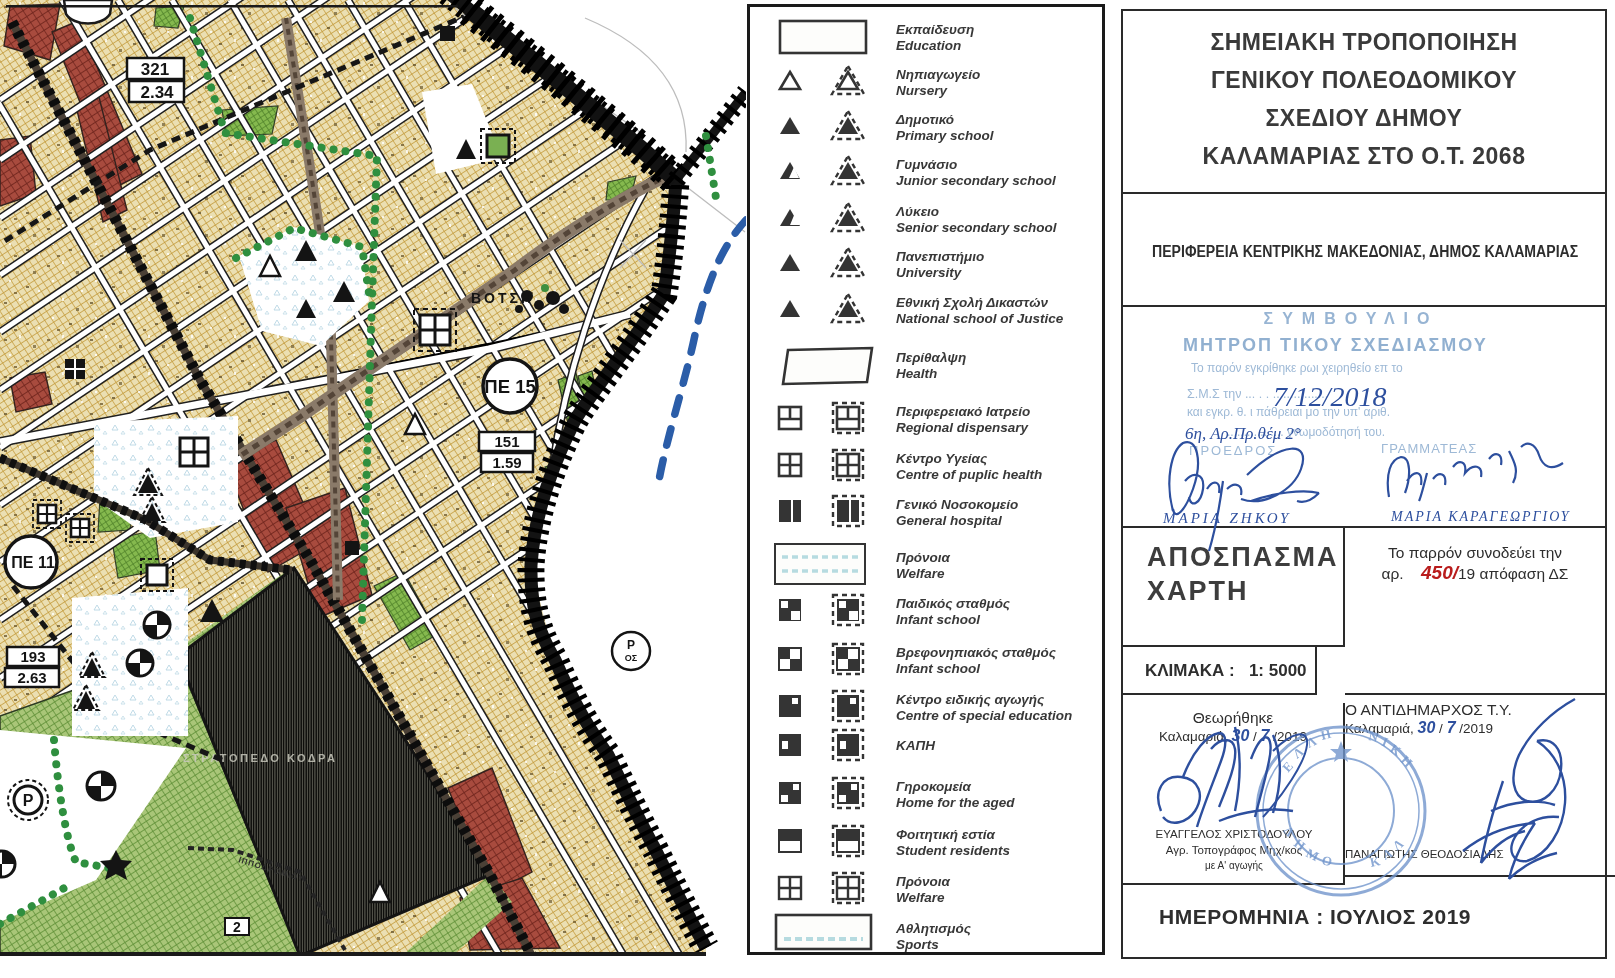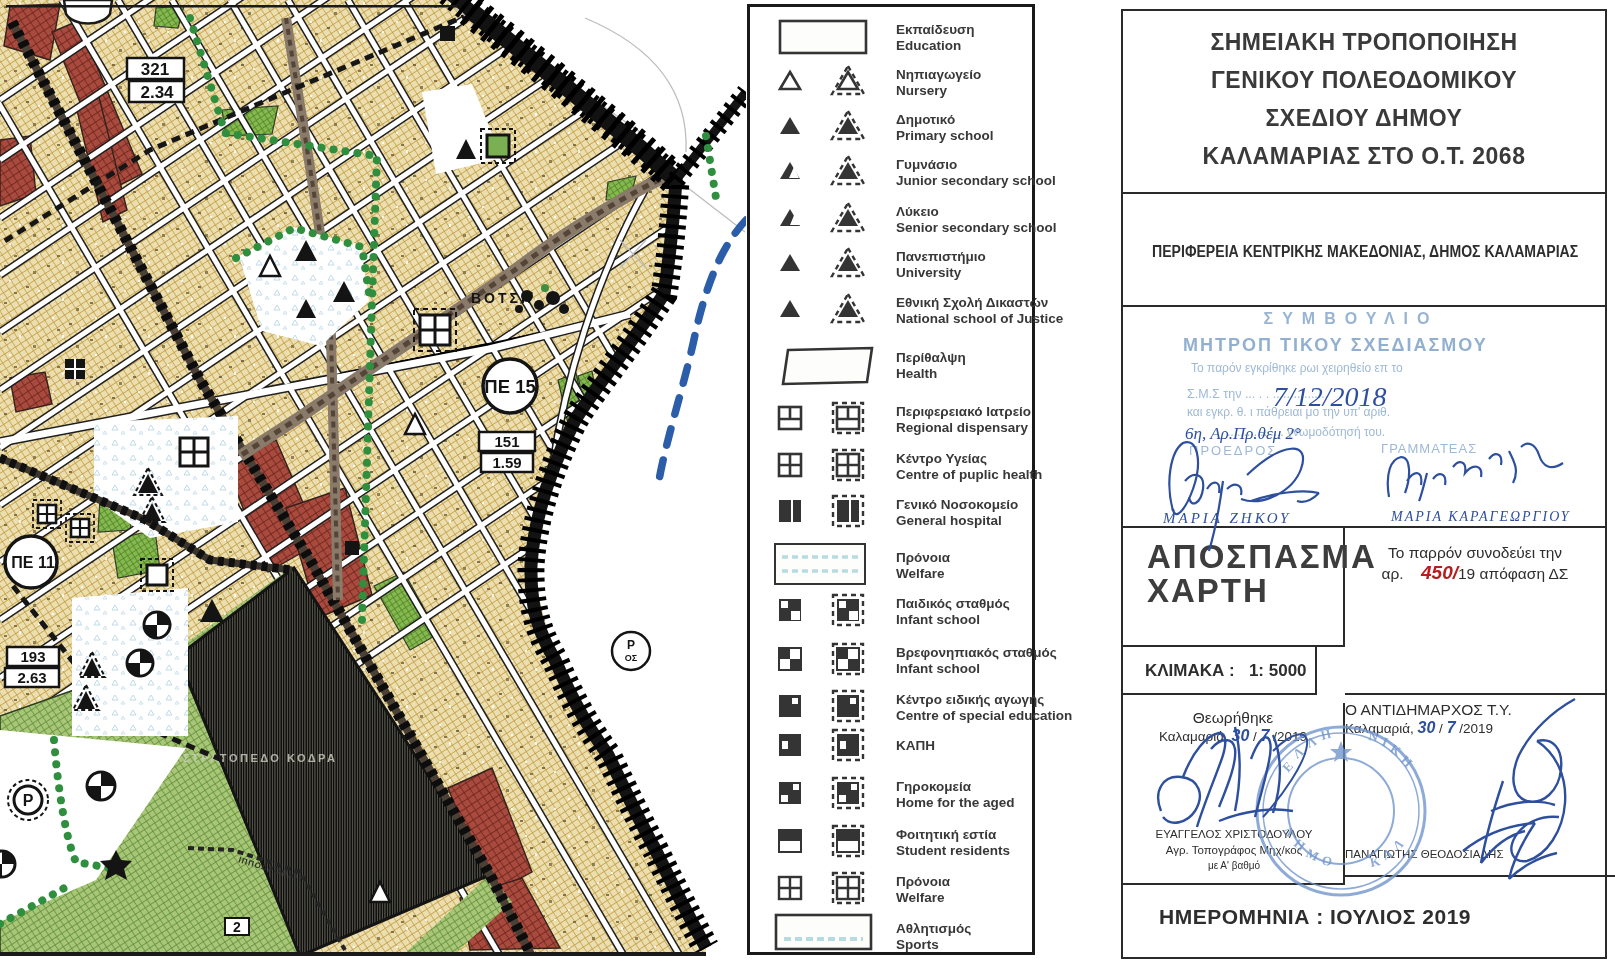--- a/index.html
+++ b/index.html
@@ -367,21 +367,21 @@
 
     <text x="471" y="303" font-family="Liberation Sans,sans-serif" font-size="14" font-weight="bold" letter-spacing="3" fill="#141414">ΒΟΤΣΗ</text>
 
     <rect x="6" y="5" width="452" height="2.5" fill="#1a1a1a"></rect>
 
     <rect x="0" y="952" width="706" height="4" fill="#1a1a1a"></rect>
   </g>
   </svg>
   </div>
 
-  <div class="abs" id="legend" style="left:747px;top:4px;width:288px;height:951px;border:3px solid #1a1a1a;box-sizing:border-box;background:#fff;">
+  <div class="abs" id="legend" style="left:747px;top:4px;width:358px;height:951px;border:3px solid #1a1a1a;box-sizing:border-box;background:#fff;font-style:italic;">
   <svg width="339" height="945" viewBox="0 0 339 945" font-family="Liberation Sans,sans-serif">
     <defs>
       <g id="trio">
             <path d="M0,-9 L10,8 H-10 Z" fill="#fff" stroke="#343434" stroke-width="2.6"></path>
           </g>
       <g id="trif">
             <path d="M0,-9 L10,8 H-10 Z" fill="#343434"></path>
           </g>
       <g id="trifr">
             <path d="M0,-15 L16,13 H-16 Z" fill="none" stroke="#343434" stroke-width="2.4" stroke-dasharray="5 4"></path>
@@ -584,39 +584,39 @@
     <div class="abs" style="left:0;top:0;width:482px;height:183px;border-bottom:2px solid #2a2a2a;text-align:center;font-weight:bold;font-size:23px;line-height:38px;color:#3a3a3a;padding-top:12px;box-sizing:border-box;letter-spacing:0.5px;">
       ΣΗΜΕΙΑΚΗ ΤΡΟΠΟΠΟΙΗΣΗ<br>ΓΕΝΙΚΟΥ ΠΟΛΕΟΔΟΜΙΚΟΥ<br>ΣΧΕΔΙΟΥ ΔΗΜΟΥ<br>ΚΑΛΑΜΑΡΙΑΣ ΣΤΟ Ο.Τ. 2068
     </div>
 
     <div class="abs" style="left:0;top:185px;width:482px;height:111px;border-bottom:2px solid #2a2a2a;text-align:center;font-weight:bold;font-size:17.5px;color:#2e2e2e;line-height:111px;box-sizing:border-box;">
       <span style="display:inline-block;white-space:nowrap;line-height:normal;vertical-align:middle;font-size:16px;transform:scale(0.88,1);transform-origin:50% 50%;white-space:nowrap;">ΠΕΡΙΦΕΡΕΙΑ ΚΕΝΤΡΙΚΗΣ ΜΑΚΕΔΟΝΙΑΣ, ΔΗΜΟΣ ΚΑΛΑΜΑΡΙΑΣ</span>
     </div>
 
     <div class="abs" style="left:0;top:296px;width:482px;height:221px;border-bottom:2px solid #2a2a2a;box-sizing:border-box;"></div>
 
-    <div class="abs" style="left:0;top:517px;width:222px;height:119px;border-right:2px solid #2a2a2a;border-bottom:2px solid #2a2a2a;box-sizing:border-box;font-weight:bold;font-size:33px;letter-spacing:2px;color:#3d3d3d;padding:12px 0 0 24px;line-height:34px;">
+    <div class="abs" style="left:0;top:517px;width:222px;height:119px;border-right:2px solid #2a2a2a;border-bottom:2px solid #2a2a2a;box-sizing:border-box;font-weight:bold;font-size:27px;letter-spacing:2px;color:#3d3d3d;padding:12px 0 0 24px;line-height:34px;">
       ΑΠΟΣΠΑΣΜΑ<br>ΧΑΡΤΗ
     </div>
 
     <div class="abs" style="left:222px;top:517px;width:260px;height:167px;border-bottom:2px solid #2a2a2a;box-sizing:border-box;text-align:center;font-size:15.5px;color:#2e2e2e;padding-top:16px;">
       Το παρρόν συνοδεύει την<br>
       <span>αρ. <span style="color:#b91c1c;font-style:italic;font-size:19px;font-weight:bold;margin-left:13px;">450/</span>19 απόφαση ΔΣ</span>
     </div>
 
     <div class="abs" style="left:0;top:636px;width:194px;height:48px;border-right:2px solid #2a2a2a;border-bottom:2px solid #2a2a2a;box-sizing:border-box;font-size:17px;font-weight:bold;color:#2e2e2e;padding:14px 0 0 22px;">
       ΚΛΙΜΑΚΑ :&nbsp;&nbsp; 1: 5000
     </div>
 
     <div class="abs" style="left:0;top:684px;width:222px;height:182px;border-right:2px solid #2a2a2a;border-bottom:2px solid #2a2a2a;box-sizing:border-box;text-align:center;color:#2e2e2e;margin-top:8px;">
       <div style="font-size:15.5px;margin-top:6px;">Θεωρήθηκε</div>
       <div style="font-size:13.5px;">Καλαμαριά, <span style="color:#2d4f9e;font-style:italic;font-size:16px;font-weight:bold;">30</span> / <span style="color:#2d4f9e;font-style:italic;font-size:16px;font-weight:bold;">7</span> /2019</div>
       <div style="position:absolute;left:0;top:125px;width:222px;font-size:11.5px;">ΕΥΑΓΓΕΛΟΣ ΧΡΙΣΤΟΔΟΥΛΟΥ</div>
       <div style="position:absolute;left:0;top:141px;width:222px;font-size:11.5px;">Αγρ. Τοπογράφος Μηχ/κος</div>
-      <div style="position:absolute;left:0;top:157px;width:222px;font-size:10px;">με Α' βαθμό</div>
+      <div style="position:absolute;left:0;top:157px;width:222px;font-size:10px;">με Α' αγωγής</div>
     </div>
 
     <div class="abs" style="left:222px;top:684px;width:292px;height:182px;border-bottom:2px solid #2a2a2a;box-sizing:border-box;text-align:left;color:#2e2e2e;">
       <div style="font-size:15.5px;margin-top:6px;">Ο ΑΝΤΙΔΗΜΑΡΧΟΣ Τ.Υ.</div>
       <div style="font-size:13.5px;">Καλαμαριά, <span style="color:#2d4f9e;font-style:italic;font-size:16px;font-weight:bold;">30</span> / <span style="color:#2d4f9e;font-style:italic;font-size:16px;font-weight:bold;">7</span> /2019</div>
       <div style="position:absolute;left:0;top:153px;width:260px;font-size:11.5px;">ΠΑΝΑΓΙΩΤΗΣ ΘΕΟΔΟΣΙΑΔΗΣ</div>
     </div>
 
     <div class="abs" style="left:12px;top:866px;width:482px;height:80px;box-sizing:border-box;font-size:21px;font-weight:bold;color:#2e2e2e;padding:28px 0 0 24px;letter-spacing:0.5px;">
       ΗΜΕΡΟΜΗΝΙΑ : ΙΟΥΛΙΟΣ 2019

